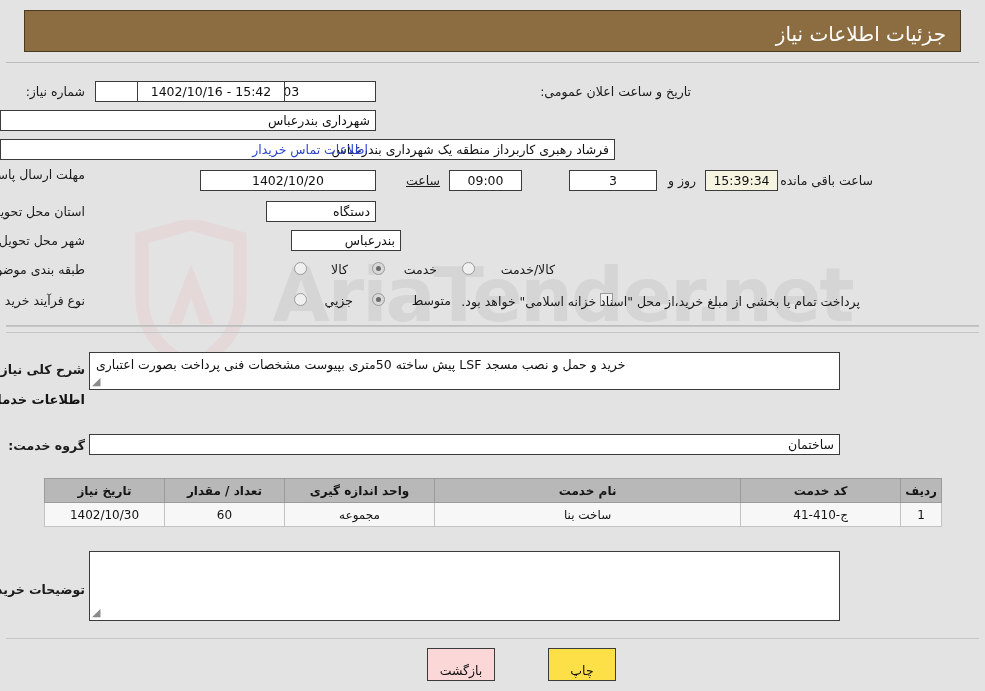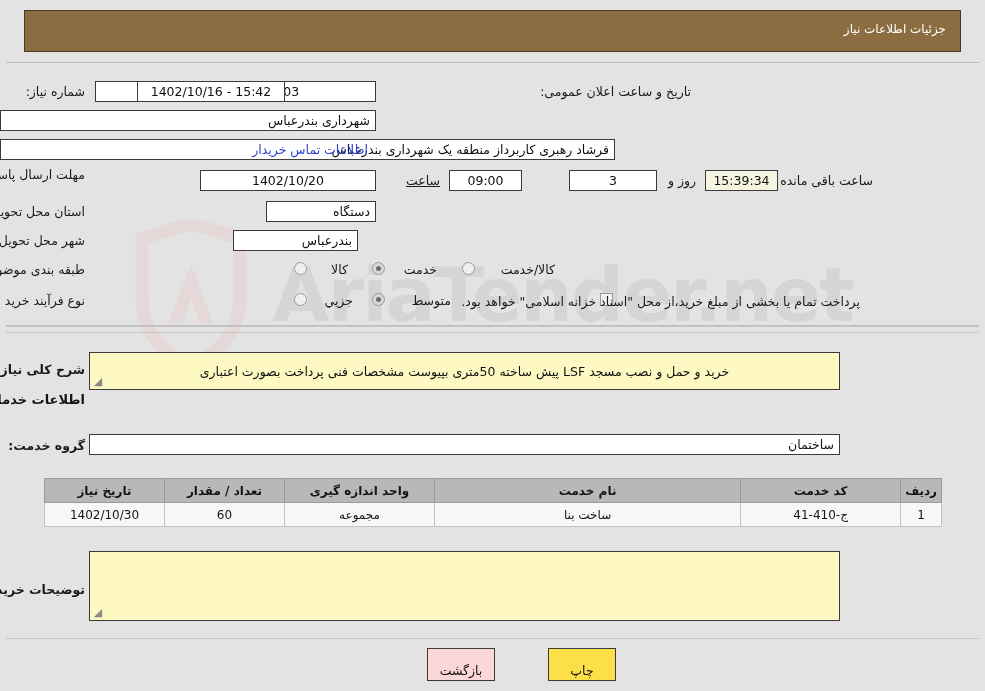--- a/index.html
+++ b/index.html
@@ -45,21 +45,21 @@
     left: 24px; top: 10px;
     width: 937px; height: 42px;
     background: #8c6d41;
     border: 1px solid #4a3a22;
     z-index: 2;
   }
   .topbar-title {
     position: absolute;
     right: 14px; top: 11px;
     color: #ffffff;
-    font-size: 12px;
+    font-size: 20px;
   }
 
   
   .panel {
     position: absolute;
     left: 6px;
     width: 973px;
     background: transparent;
     border-top: 1px solid #bdbdbd;
     border-bottom: 1px solid #bdbdbd;
@@ -140,27 +140,27 @@
     position: absolute;
     width: 13px; height: 13px;
     background: #f0f0f0;
     border: 1px solid #9a9a9a;
     z-index: 3;
   }
 
   
   .ta {
     position: absolute;
-    background: #fef9c3;
+    background: #ffffff;
     border: 1px solid #3b3b3b;
     font-size: 12.5px;
     color: #101010;
-    padding: 10px 6px;
+    padding: 3px 6px;
     line-height: 18px;
-    text-align: center;
+    text-align: left;
     z-index: 3;
     overflow: hidden;
   }
   .ta .grip {
     position: absolute;
     left: 2px; bottom: 1px;
     width: 12px; height: 12px;
     color: #8a8a8a;
     font-size: 11px;
     line-height: 12px;
@@ -267,21 +267,21 @@
   <div class="fld center" style="right:463px; top:170px; width:73px;">09:00</div>
   <div class="fld center" style="right:328px; top:170px; width:88px;">3</div>
   <div class="plain" style="right:289px; top:173px;">روز و</div>
   <div class="fld timer" style="right:207px; top:170px; width:73px;">15:39:34</div>
   <div class="plain" style="right:112px; top:173px;">ساعت باقی مانده</div>
 
   <div class="lbl" style="right:900px; top:204px;">استان محل تحویل:</div>
   <div class="fld right" style="right:609px; top:201px; width:110px;">دستگاه</div>
 
   <div class="lbl" style="right:900px; top:233px;">شهر محل تحویل:</div>
-  <div class="fld right" style="right:627px; top:230px; width:125px;">بندرعباس</div>
+  <div class="fld right" style="right:584px; top:230px; width:110px;">بندرعباس</div>
 
   <div class="lbl" style="right:900px; top:262px;">طبقه بندی موضوعی:</div>
 
   <div class="radio" id="radio-kala" style="right:678px; top:262px;"></div>
   <div class="plain" style="right:637px; top:262px;">کالا</div>
 
   <div class="radio on" id="radio-khedmat" style="right:600px; top:262px;"></div>
   <div class="plain" style="right:548px; top:262px;">خدمت</div>
 
   <div class="radio" id="radio-kala-khedmat" style="right:510px; top:262px;"></div>

